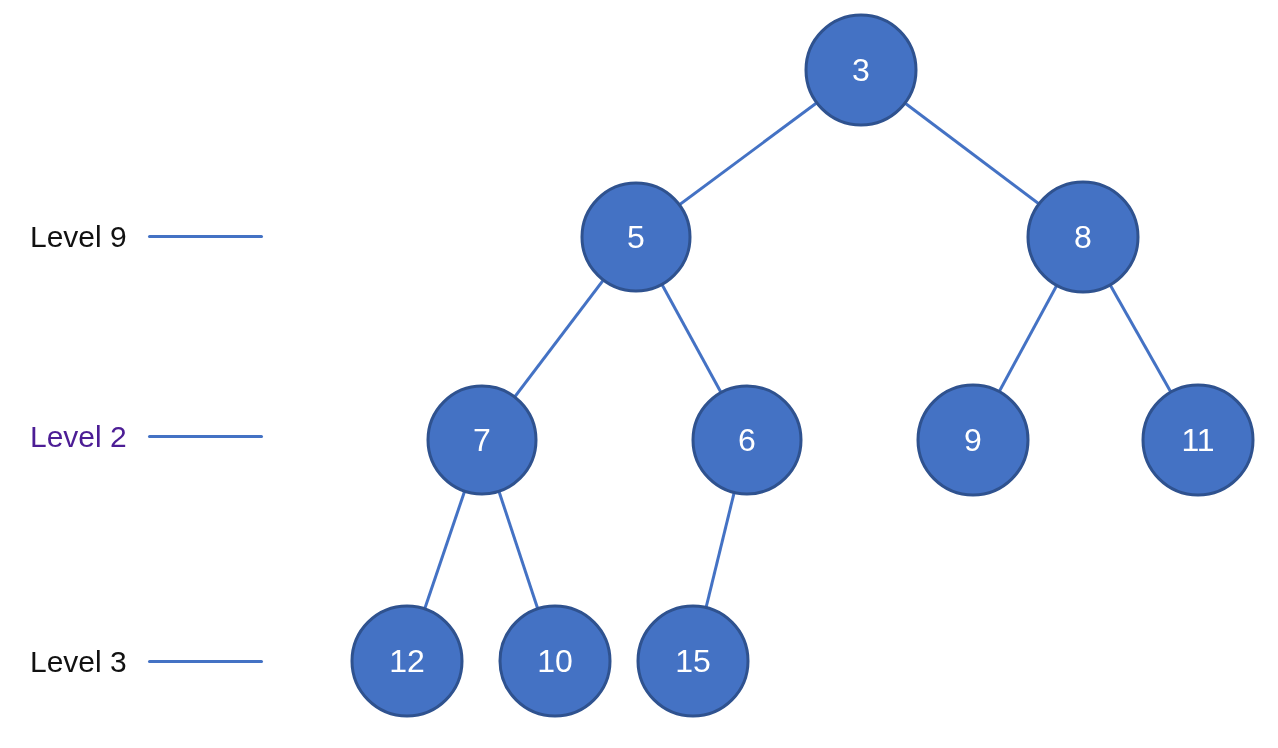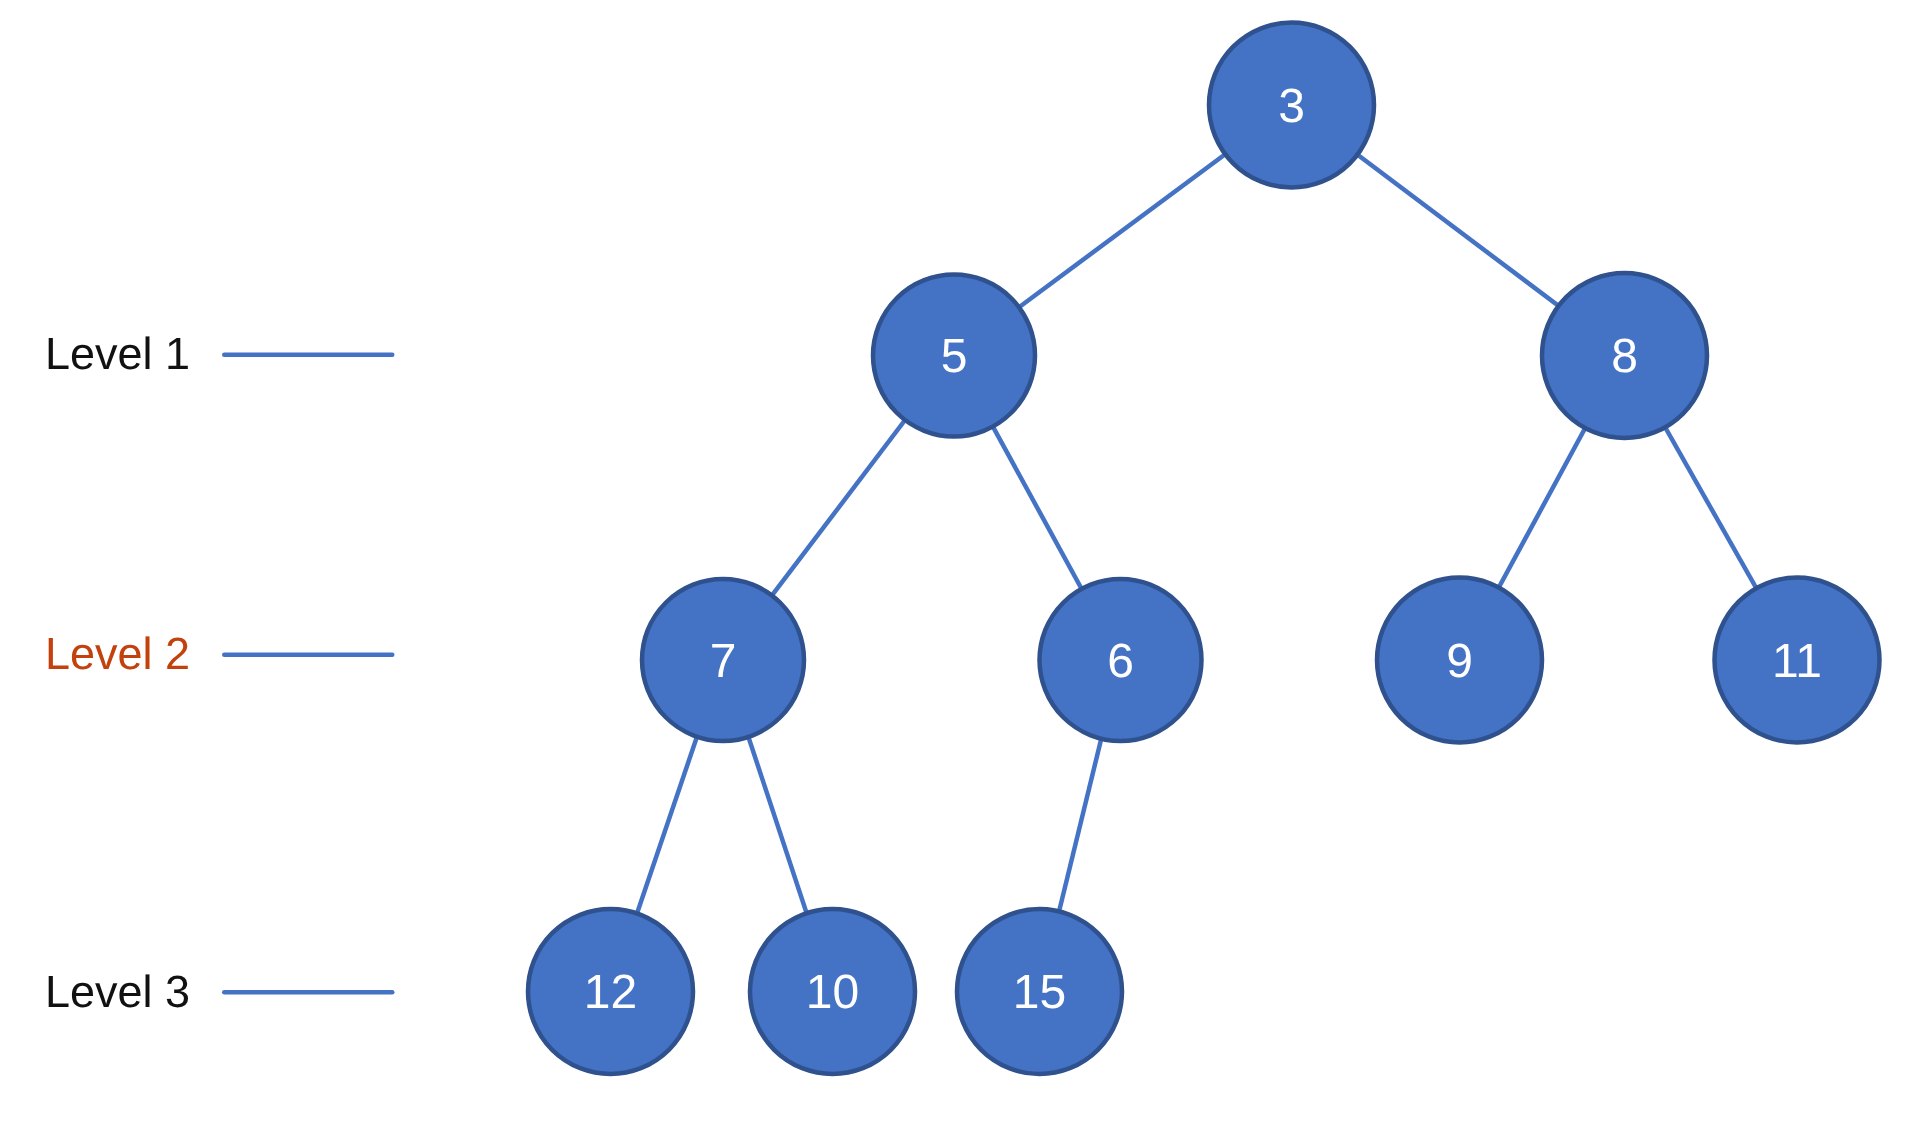--- a/index.html
+++ b/index.html
@@ -56,26 +56,26 @@
     font-size: 32px;
     text-anchor: middle;
   }
 </style>
 </head>
 <body>
 
 <div id="stage">
 
   <div class="level-row" id="level-row-0" style="top: 215px;">
-    <span class="level-label" style="color: rgb(17, 17, 17);">Level 1</span>
+    <span class="level-label" style="color: rgb(17, 17, 17);">Level 9</span>
     <span class="level-line" style="background: rgb(68, 114, 196); top: 20px;"></span>
   </div>
 
   <div class="level-row" id="level-row-1" style="top: 415px;">
-    <span class="level-label" style="color: #c2410c;">Level 2</span>
+    <span class="level-label" style="color: #4c1d95;">Level 2</span>
     <span class="level-line" style="background: rgb(68, 114, 196); top: 20px;"></span>
   </div>
 
   <div class="level-row" id="level-row-2" style="top: 640px;">
     <span class="level-label" style="color: rgb(17, 17, 17); text-align: right;">Level 3</span>
     <span class="level-line" style="background: rgb(68, 114, 196); top: 20px;"></span>
   </div>
 
   <svg id="tree-svg" viewBox="0 0 1278 748" xmlns="http://www.w3.org/2000/svg">
     <g id="edges-layer">

